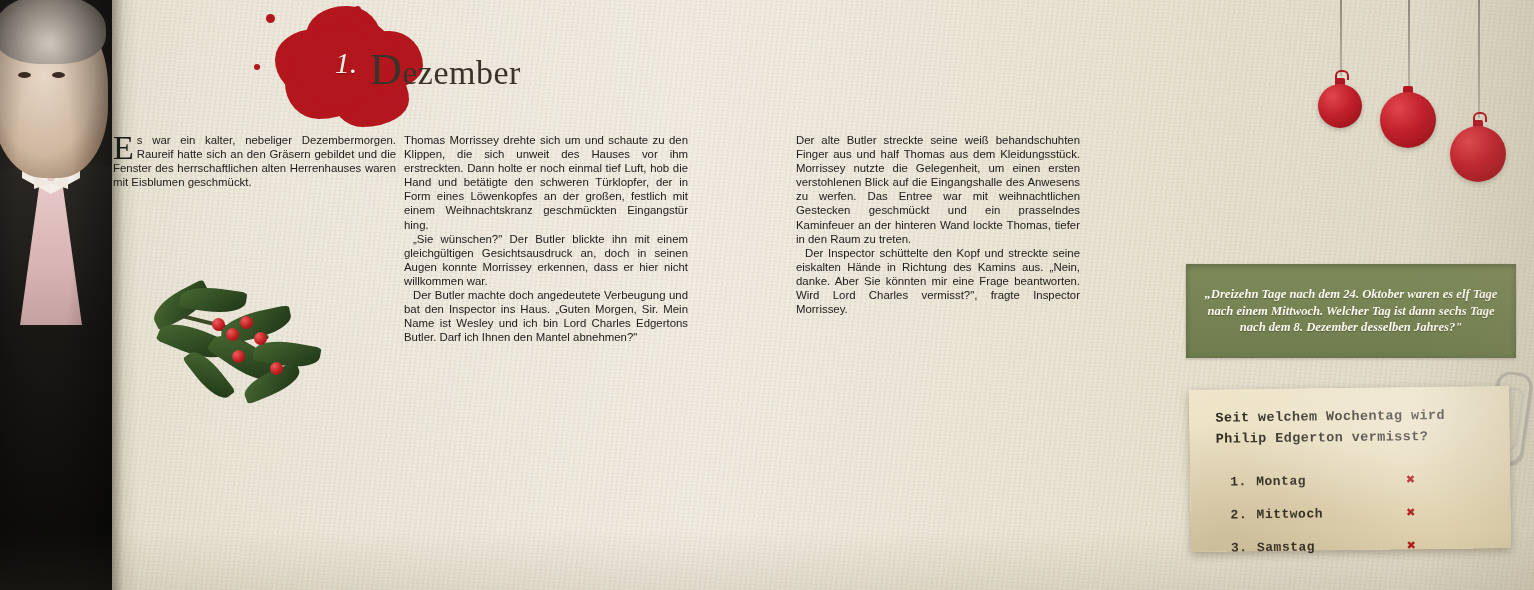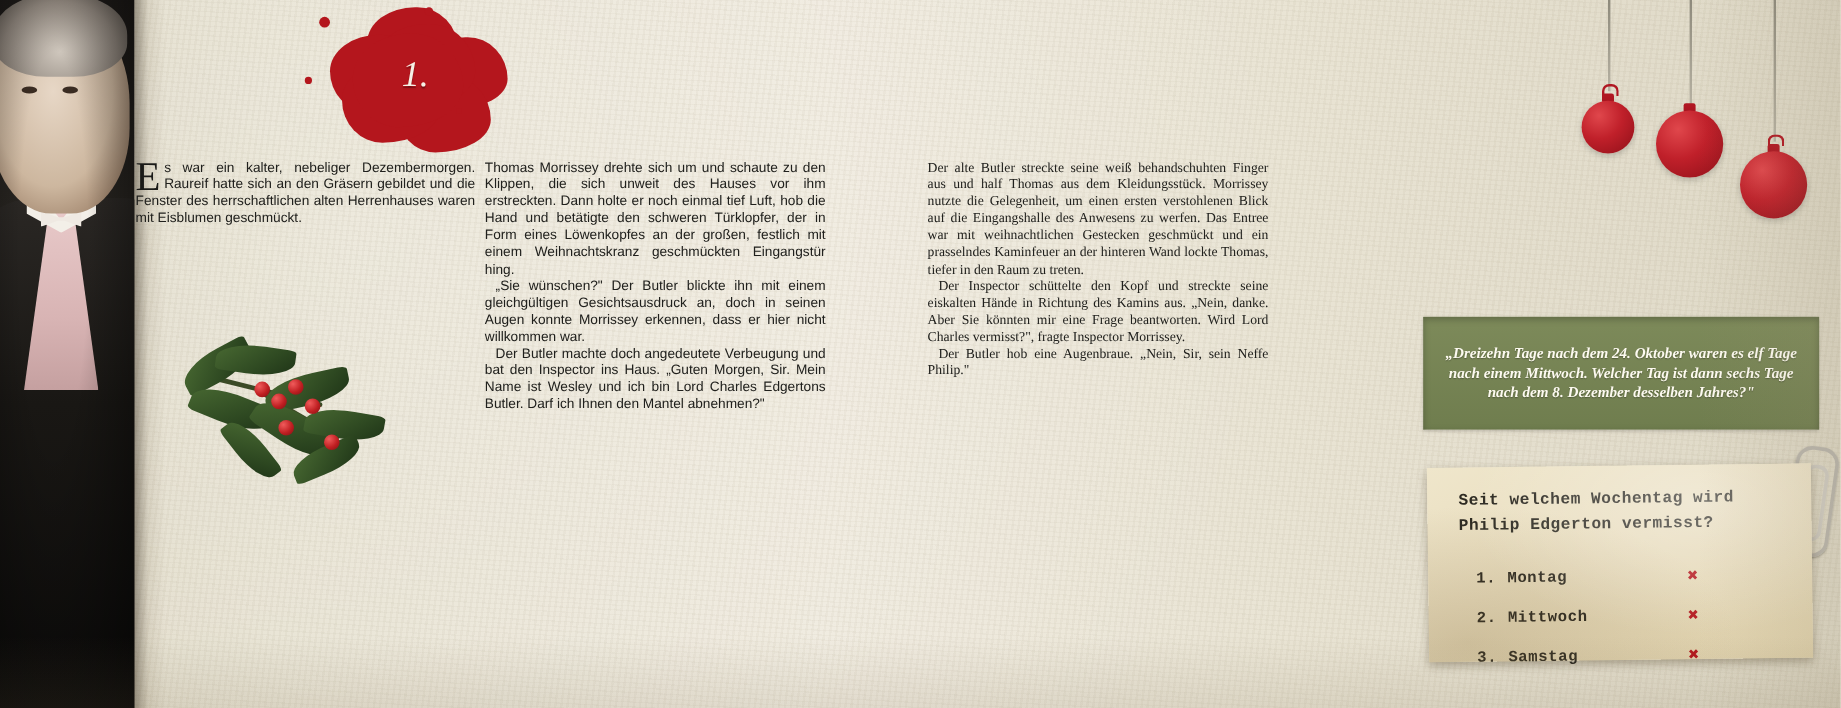--- a/index.html
+++ b/index.html
@@ -102,21 +102,21 @@
 
   
   .col{
     position:absolute;top:133px;width:284px;height:425px;
     font-family:"Liberation Sans", sans-serif;
     font-size:11.4px;line-height:14.1px;color:#20201d;text-align:justify;
     -webkit-hyphens:auto;hyphens:auto;
   }
   #col1{left:113px;width:283px;}
   #col2{left:404px;}
-  #col3{left:773px;font-family:Liberation Serif, serif;}
+  #col3{left:796px;}
   .col p{margin:0;text-indent:9px;}
   .col p.first{text-indent:0;}
   .dropcap{
     float:left;font-family:"Liberation Serif", serif;font-size:34px;line-height:27px;
     padding:1px 3px 0 0;color:#1a1a18;
   }
   .poch{font-style:italic;}
   .poch-orn{color:#8c9a5e;font-size:10px;letter-spacing:1px;}
 
   
@@ -224,36 +224,36 @@
   </div>
 
   <div class="header">
     <div class="splat">
       <div class="d1"></div>
         <div class="d2"></div>
         <div class="d3"></div>
         <div class="d4"></div>
     </div>
     <div class="daynum">1.</div>
+    <div class="monthname"><span class="cap">D</span><span>ezember</span></div>
   </div>
 
   <div class="col" id="col1">
     <p class="first"><span class="dropcap">E</span><span>s war ein kalter, nebeliger Dezembermorgen. Raureif hatte sich an den Gräsern gebildet und die Fenster des herrschaftlichen alten Herrenhauses waren mit Eisblumen geschmückt.</span></p>
   </div>
 
   <div class="col" id="col2">
     <p class="first">Thomas Morrissey drehte sich um und schaute zu den Klippen, die sich unweit des Hauses vor ihm erstreckten. Dann holte er noch einmal tief Luft, hob die Hand und betätigte den schweren Türklopfer, der in Form eines Löwenkopfes an der großen, festlich mit einem Weihnachtskranz geschmückten Eingangstür hing.</p>
     <p>„Sie wünschen?" Der Butler blickte ihn mit einem gleichgültigen Gesichtsausdruck an, doch in seinen Augen konnte Morrissey erkennen, dass er hier nicht willkommen war.</p>
     <p>Der Butler machte doch angedeutete Verbeugung und bat den Inspector ins Haus. „Guten Morgen, Sir. Mein Name ist Wesley und ich bin Lord Charles Edgertons Butler. Darf ich Ihnen den Mantel abnehmen?"</p>
   </div>
 
   <div class="col" id="col3">
     <p class="first">Der alte Butler streckte seine weiß behandschuhten Finger aus und half Thomas aus dem Kleidungsstück. Morrissey nutzte die Gelegenheit, um einen ersten verstohlenen Blick auf die Eingangshalle des Anwesens zu werfen. Das Entree war mit weihnachtlichen Gestecken geschmückt und ein prasselndes Kaminfeuer an der hinteren Wand lockte Thomas, tiefer in den Raum zu treten.</p>
     <p>Der Inspector schüttelte den Kopf und streckte seine eiskalten Hände in Richtung des Kamins aus. „Nein, danke. Aber Sie könnten mir eine Frage beantworten. Wird Lord Charles vermisst?", fragte Inspector Morrissey.</p>
-    <p>Der Butler hob eine Augenbraue. „Nein, Sir, sein Neffe Philip."</p>
   </div>
 
   <div class="baubles">
     <div class="bstring" style="left:40px;top:0;height:76px;"></div>
     <div class="bhook" style="left:35px;top:70px;"></div>
     <div class="bcap" style="left:35px;top:78px;"></div>
     <div class="bball" style="left:18px;top:84px;width:44px;height:44px;"></div>
 
     <div class="bstring" style="left:108px;top:0;height:88px;"></div>
     <div class="bcap" style="left:103px;top:86px;"></div>

